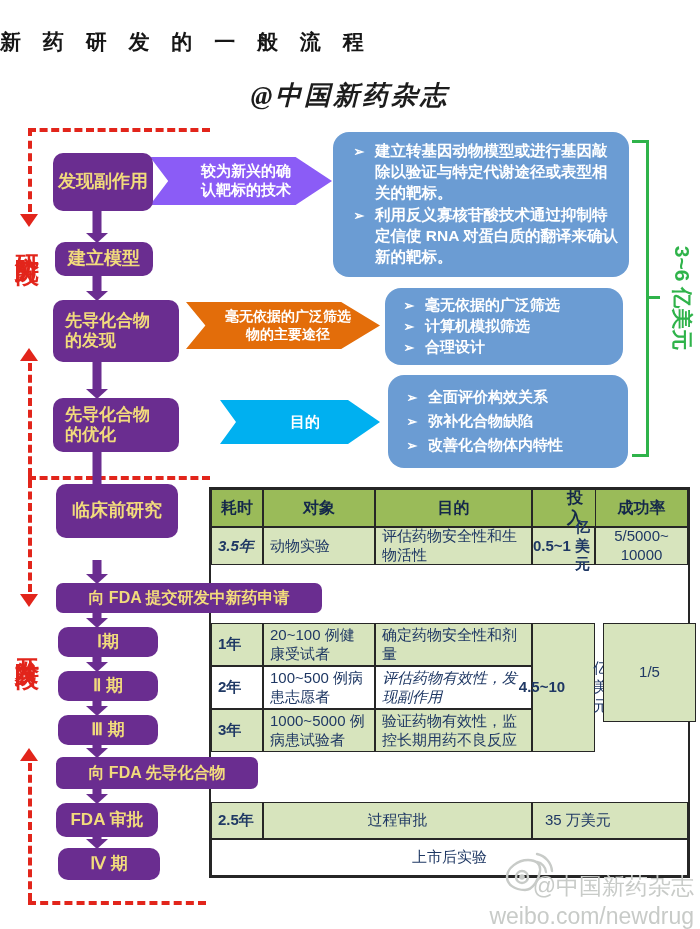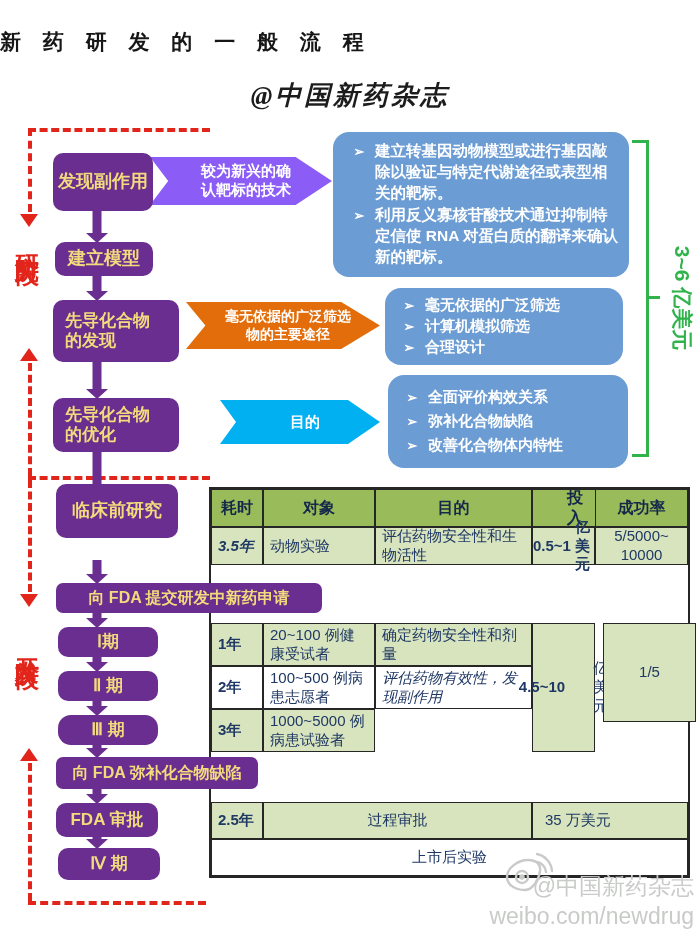--- a/index.html
+++ b/index.html
@@ -128,20 +128,21 @@
 10000</div>
 
     <div class="cell c-green c-bold" style="left:0;top:134px;width:52px;height:43px;">1年</div>
     <div class="cell c-green" style="left:52px;top:134px;width:112px;height:43px;">20~100 例健康受试者</div>
     <div class="cell c-green" style="left:164px;top:134px;width:157px;height:43px;">确定药物安全性和剂量</div>
     <div class="cell c-white c-bold" style="left:0;top:177px;width:52px;height:43px;">2年</div>
     <div class="cell c-white" style="left:52px;top:177px;width:112px;height:43px;">100~500 例病患志愿者</div>
     <div class="cell c-white" style="left:164px;top:177px;width:157px;height:43px;font-style:italic;">评估药物有效性，发现副作用</div>
     <div class="cell c-green c-bold" style="left:0;top:220px;width:52px;height:43px;">3年</div>
     <div class="cell c-green" style="left:52px;top:220px;width:112px;height:43px;">1000~5000 例病患试验者</div>
+    <div class="cell c-green" style="left:164px;top:220px;width:157px;height:43px;">验证药物有效性，监控长期用药不良反应</div>
 
     <div class="cell c-green c-col c-center" style="left:321px;top:134px;width:63px;height:129px;padding:0;gap:28px;">
       <span class="c-bold" style="font-weight:bold;">4.5~10</span>
       <span>亿美元</span>
     </div>
     <div class="cell c-green c-center" style="left:392px;top:134px;width:93px;height:99px;">1/5</div>
 
     <div class="cell c-green c-bold" style="left:0;top:313px;width:52px;height:37px;">2.5年</div>
     <div class="cell c-green c-center" style="left:52px;top:313px;width:269px;height:37px;">过程审批</div>
     <div class="cell c-green" style="left:321px;top:313px;width:156px;height:37px;padding-left:12px;">35 万美元</div>
@@ -151,22 +152,22 @@
   <div class="abs pbox" style="left:53px;top:153px;width:100px;height:58px;font-size:18px;">发现副作用</div>
   <div class="abs pbox" style="left:55px;top:242px;width:98px;height:34px;font-size:18px;">建立模型</div>
   <div class="abs pbox pre" style="left:53px;top:300px;width:126px;height:62px;font-size:17px;justify-content:flex-start;text-align:left;padding-left:12px;box-sizing:border-box;">先导化合物
 的发现</div>
   <div class="abs pbox pre" style="left:53px;top:398px;width:126px;height:54px;font-size:17px;justify-content:flex-start;text-align:left;padding-left:12px;box-sizing:border-box;">先导化合物
 的优化</div>
   <div class="abs pbox" style="left:56px;top:484px;width:122px;height:54px;font-size:18px;">临床前研究</div>
   <div class="abs pbox" style="left:56px;top:583px;width:266px;height:30px;font-size:16px;border-radius:7px;">向 FDA 提交研发中新药申请</div>
   <div class="abs pbox" style="left:58px;top:627px;width:100px;height:30px;font-size:17px;">Ⅰ期</div>
   <div class="abs pbox" style="left:58px;top:671px;width:100px;height:30px;font-size:17px;">Ⅱ 期</div>
-  <div class="abs pbox" style="left:58px;top:715px;width:100px;height:30px;font-size:17px;border-radius:13px;">Ⅲ 期</div>
-  <div class="abs pbox" style="left:56px;top:757px;width:202px;height:32px;font-size:16px;border-radius:7px;">向 FDA 弥补化合物缺陷</div>
+  <div class="abs pbox" style="left:58px;top:715px;width:100px;height:30px;font-size:17px;">Ⅲ 期</div>
+  <div class="abs pbox" style="left:56px;top:757px;width:202px;height:32px;font-size:16px;border-radius:7px;">向 FDA 先导化合物</div>
   <div class="abs pbox" style="left:56px;top:803px;width:102px;height:34px;font-size:17px;">FDA 审批</div>
   <div class="abs pbox" style="left:58px;top:848px;width:102px;height:32px;font-size:17px;">Ⅳ 期</div>
 
   <div class="abs varrow" style="left:86px;top:211px;height:32px;">
       <span class="stem"></span>
       <span class="head"></span>
     </div>
   <div class="abs varrow" style="left:86px;top:276px;height:25px;">
       <span class="stem"></span>
       <span class="head"></span>

